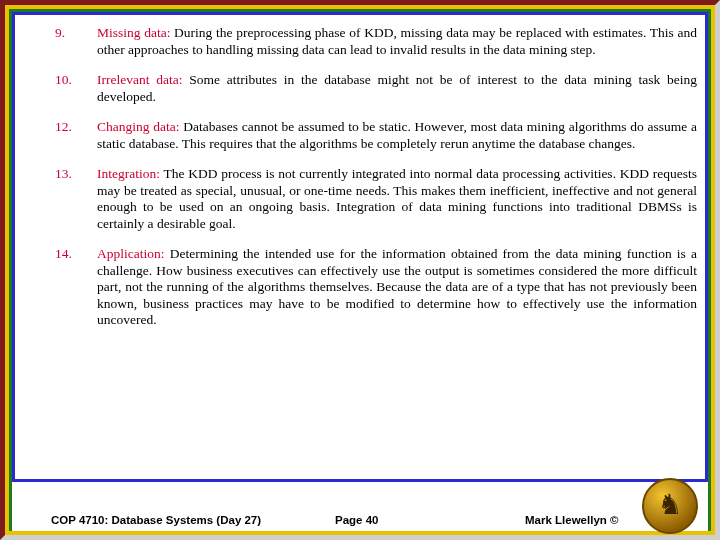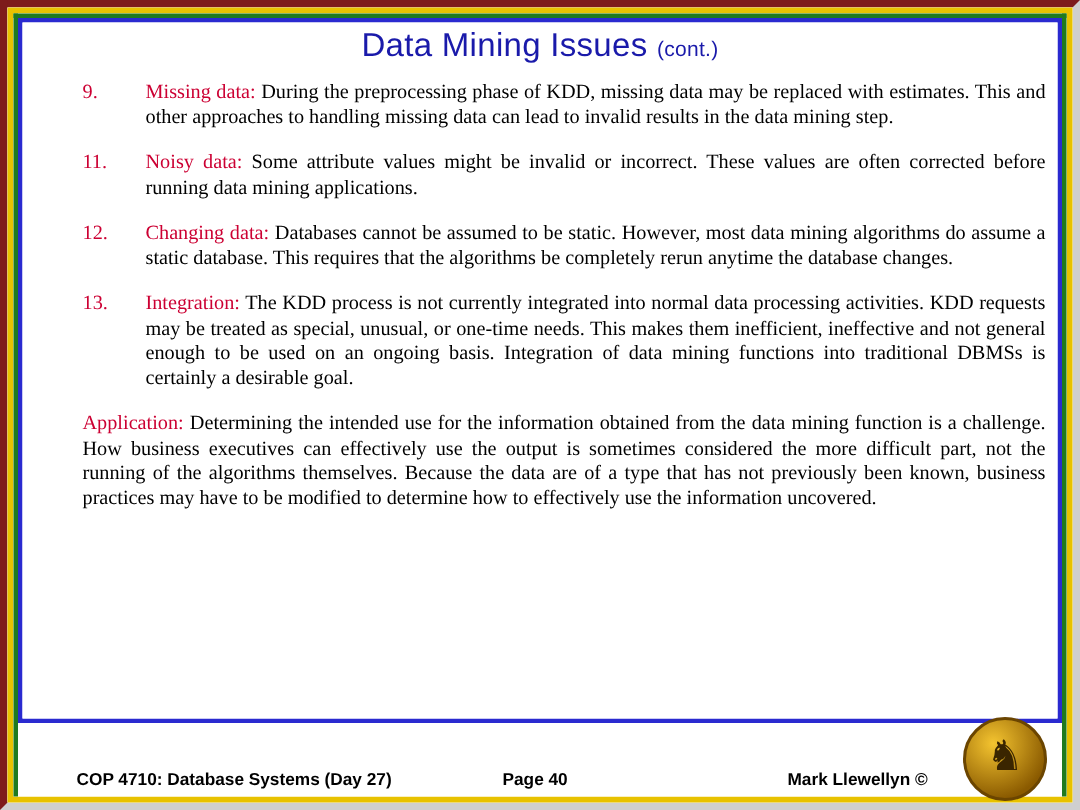--- a/index.html
+++ b/index.html
@@ -169,49 +169,46 @@
 <body>
 
 <div class="slide">
   <div class="frame-outer"></div>
   <div class="frame-gold"></div>
   <div class="frame-green"></div>
   <div class="frame-blue"></div>
   <div class="frame-inner-white"></div>
 
   <div class="content">
-    <div class="title">
-      <span>Data Mining Issues</span>
-      <span class="cont">(cont.)</span>
-    </div>
 
     <div class="items">
 
       <div class="item">
         <div class="num">9.</div>
         <div class="body-txt"><span class="lead">Missing data:</span><span> During the preprocessing phase of KDD, missing data may be replaced with estimates.  This and other approaches to handling missing data can lead to invalid results in the data mining step.</span></div>
       </div>
 
-
-      <div class="item">
-        <div class="num">11.</div>
-        <div class="body-txt"><span class="lead">Noisy data:</span><span>  Some attribute values might be invalid or incorrect.  These values are often corrected before running data mining applications.</span></div>
-      </div>
+      <div class="item">
+        <div class="num">10.</div>
+        <div class="body-txt"><span class="lead">Irrelevant data:</span><span> Some attributes in the database might not be of interest to the data mining task being developed.</span></div>
+      </div>
+
 
       <div class="item">
         <div class="num">12.</div>
         <div class="body-txt"><span class="lead">Changing data:</span><span>  Databases cannot be assumed to be static.  However, most data mining algorithms do assume a static database.  This requires that the algorithms be completely rerun anytime the database changes.</span></div>
       </div>
 
       <div class="item">
         <div class="num">13.</div>
         <div class="body-txt"><span class="lead">Integration:</span><span> The KDD process is not currently integrated into normal data processing activities.  KDD requests may be treated as special, unusual, or one-time needs.  This makes them inefficient, ineffective and not general enough to be used on an ongoing basis.  Integration of data mining functions into traditional DBMSs is certainly a desirable goal.</span></div>
       </div>
 
       <div class="item">
+        <div class="num">14.</div>
         <div class="body-txt"><span class="lead">Application:</span><span> Determining the intended use for the information obtained from the data mining function is a challenge.  How business executives can effectively use the output is sometimes considered the more difficult part, not the running of the algorithms themselves. Because the data are of a type that has not previously been known, business practices may have to be modified to determine how to effectively use the information uncovered.</span></div>
       </div>
 
     </div>
   </div>
 
   <div class="footer">
     <div class="footer-left">COP 4710: Database Systems  (Day 27)</div>
     <div class="footer-mid">Page 40</div>
     <div class="footer-right">Mark Llewellyn ©</div>

